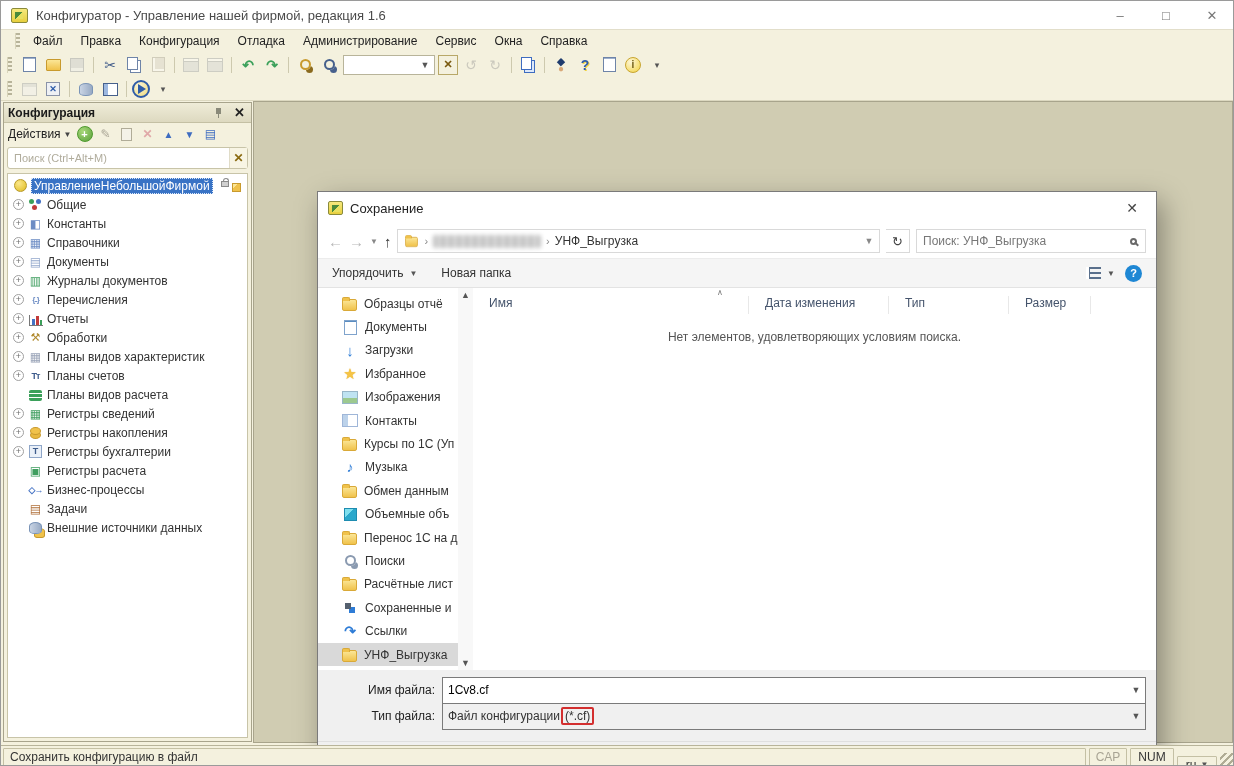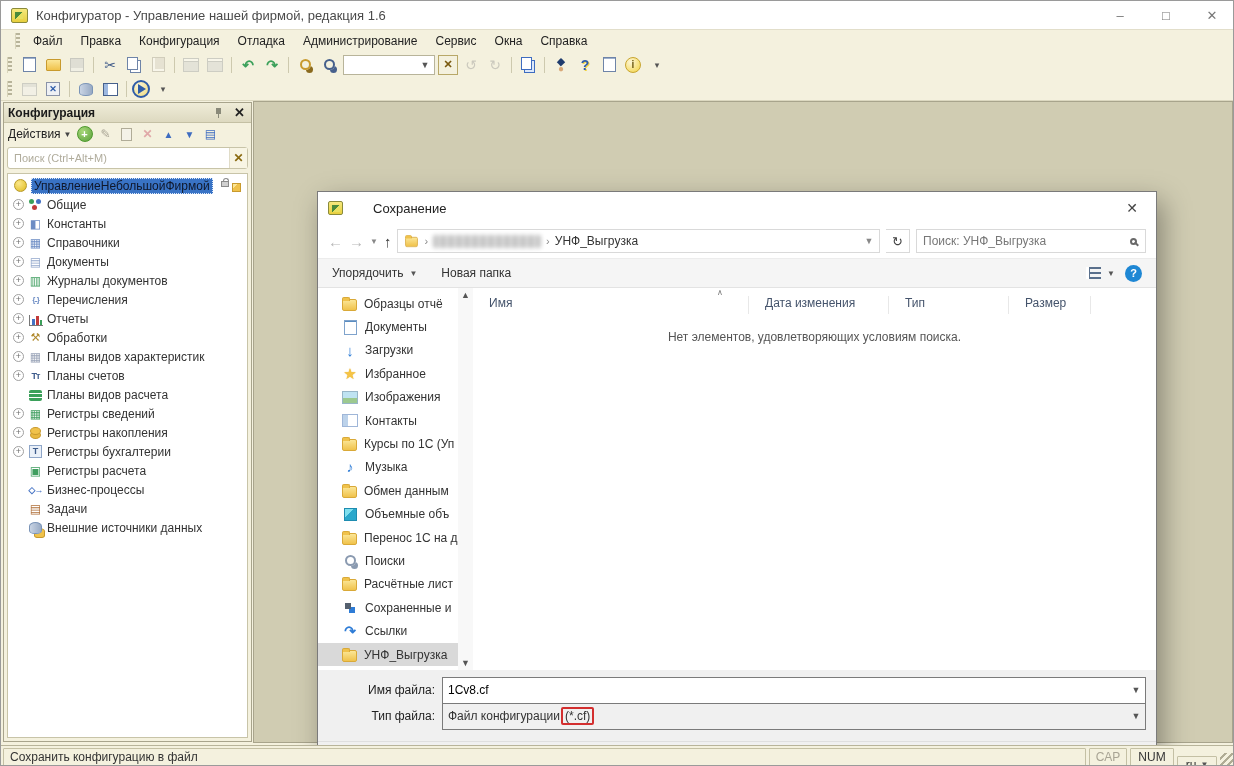--- a/index.html
+++ b/index.html
@@ -128,21 +128,21 @@
   .cfg-tree { position:absolute; left:3px; top:70px; right:3px; bottom:3px; background:#fff;
               border:1px solid #c8c4a8; overflow:hidden; padding-top:2px; }
   .tree-row { height:19px; display:flex; align-items:center; padding-left:5px; gap:4px; white-space:nowrap; }
   .expander { width:11px; height:11px; border:1px solid #a0a0a0; border-radius:50%; color:#707070;
               font-size:9px; line-height:9px; text-align:center; visibility:hidden; flex:none; }
   .tree-row.has-exp .expander { visibility:visible; }
   .t-ico { width:15px; height:15px; display:flex; align-items:center; justify-content:center; flex:none; }
   .root-row { padding-left:6px; }
   .root-ico { width:13px; height:13px; border-radius:50%; flex:none;
               background:radial-gradient(circle at 35% 30%,#fbe78a,#e8c93f 70%,#c9a82e); border:1px solid #b89a28; }
-  .root-label { background:#3973c5; color:#0f172a; padding:1px 3px; outline:1px dotted #dce8fa; outline-offset:-1px; }
+  .root-label { background:#3973c5; color:#ffffff; padding:1px 3px; outline:1px dotted #dce8fa; outline-offset:-1px; }
   .root-badges { margin-left:auto; margin-right:6px; display:flex; gap:3px; align-items:flex-start; }
   .mini-lock { width:8px; height:6px; background:#d0d0d0; border:1px solid #8a8a8a; position:relative; margin-top:2px; }
   .mini-lock::before { content:""; position:absolute; left:1px; top:-4px; width:4px; height:3px;
               border:1px solid #8a8a8a; border-bottom:none; border-radius:3px 3px 0 0; }
   .mini-cube { width:9px; height:9px; background:linear-gradient(135deg,#fbe697 30%,#f0c24b 30%); border:1px solid #c89a2e; margin-top:4px; }
 
   
   .icon-common { position:relative; }
   .icon-common::before { content:""; width:5px; height:5px; border-radius:50%; background:#3ba05a;
         box-shadow:7px 0 0 #4472c4, 3px 6px 0 #c23b3b; position:absolute; left:1px; top:2px; }
@@ -170,21 +170,21 @@
   .icon-bp::before { content:"\25C7\2192"; color:#4472c4; font-size:9px; font-weight:bold; letter-spacing:-1px; }
   .icon-tasks::before { content:"\25A4"; color:#b0703a; }
   .icon-extdata::before { content:""; width:11px; height:10px; display:block;
         background:linear-gradient(90deg,#c9d4e4,#98aac4); border:1px solid #7a94b8;
         border-radius:50% 50% 45% 45% / 35% 35% 30% 30%;
         box-shadow:4px 5px 0 -2px #f0c24b, 4px 5px 0 -1px #c89a2e; }
 
   
   .dialog { position:absolute; left:316px; top:90px; width:840px; height:594px; background:#fff;
             border:1px solid #7a7a7a; box-shadow:6px 10px 26px rgba(0,0,0,.35); font-size:12px; }
-  .dlg-title { height:32px; display:flex; align-items:center; padding:0 10px;gap:23px; }
+  .dlg-title { height:32px; display:flex; align-items:center; padding:0 10px; }
   .dlg-title .t { margin-left:7px; color:#222; font-size:13px; flex:1; }
   .dlg-close { color:#444; font-size:14px; padding:0 8px; }
   .dlg-nav { height:34px; display:flex; align-items:center; padding:0 10px; gap:6px; }
   .nav-arrow { font-size:15px; color:#b8b8b8; }
   .nav-arrow.on { color:#3a3a3a; }
   .nav-dd { font-size:8px; color:#888; }
   .addr { flex:1; height:24px; border:1px solid #d9d9d9; display:flex; align-items:center; }
   .addr-main { flex:1; display:flex; align-items:center; gap:5px; padding:0 6px; height:100%; }
   .crumb-sep { color:#888; font-size:11px; }
   .redacted { width:108px; height:13px; border-radius:2px;

